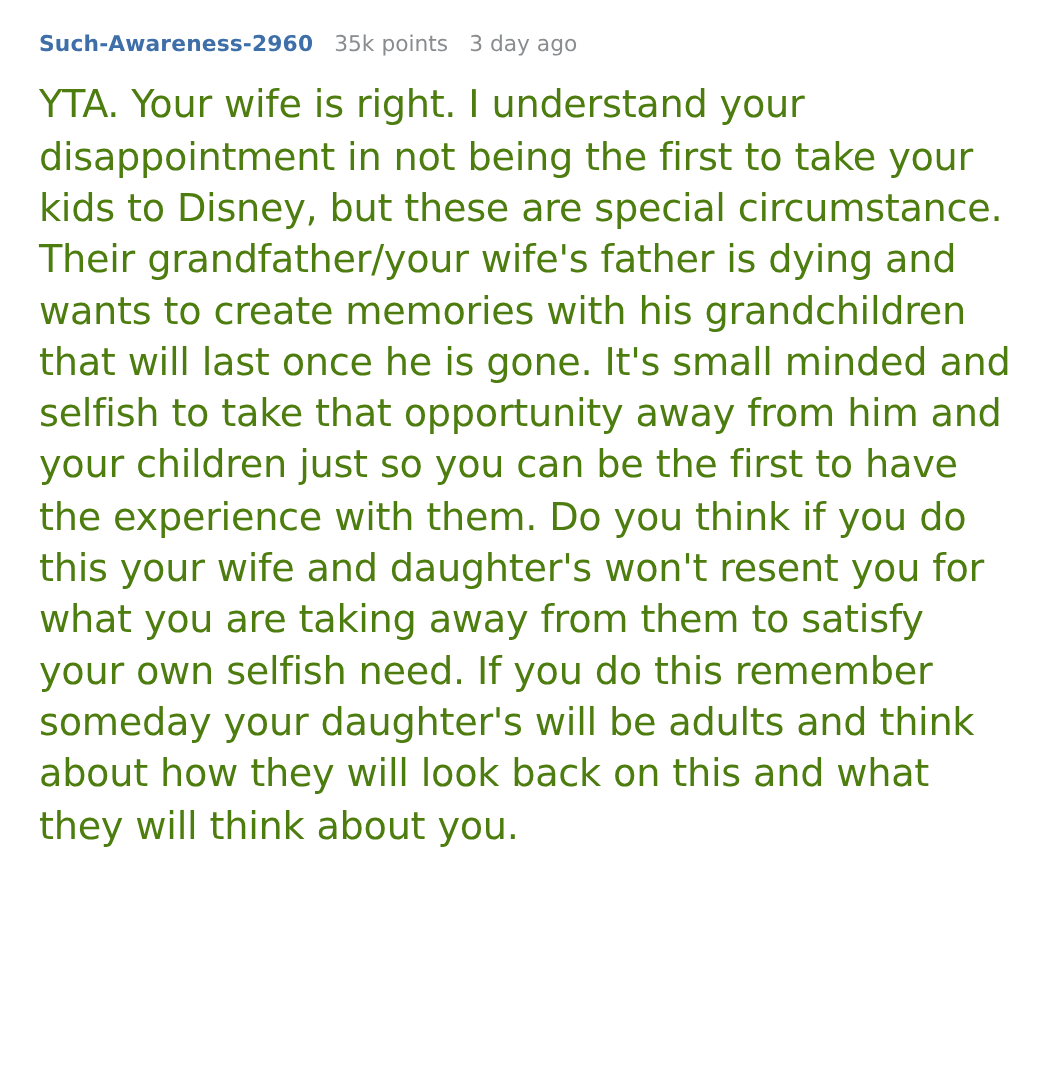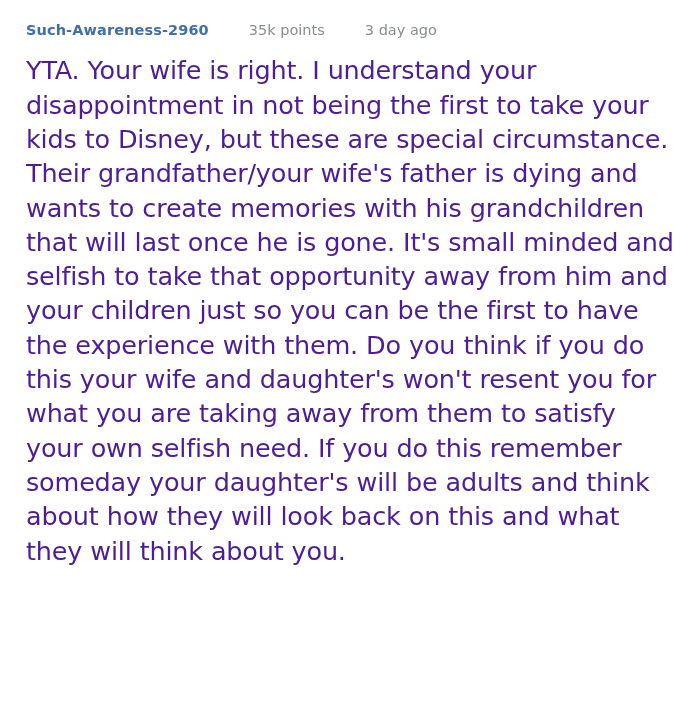--- a/index.html
+++ b/index.html
@@ -18,42 +18,41 @@
     width: 700px;
     height: 727px;
     box-sizing: border-box;
     padding: 22px 24px 0 26px;
     background: #ffffff;
     position: relative;
   }
   .comment-header {
     display: flex;
     align-items: baseline;
-    gap: 24px;
+    gap: 14px;
     font-size: 14.5px;
     line-height: 1.2;
     margin-bottom: 14px;
     white-space: nowrap;
   }
   .author {
     color: #3f6fa8;
     font-weight: bold;
     font-size: 14.5px;
     letter-spacing: 0.1px;
   }
   .meta {
     color: #8a8d8f;
     font-size: 14.5px;
     font-weight: normal;
-    margin-left: 16px;
   }
   .comment-body {
     font-size: 25.5px;
     line-height: 1.345;
-    color: #4c1d95;
+    color: #4d7c0f;
     letter-spacing: -0.2px;
     word-spacing: 0.2px;
     text-align: left;
     max-width: 656px;
   }
 </style>
 </head>
 <body>
 
 <div class="comment-card">

